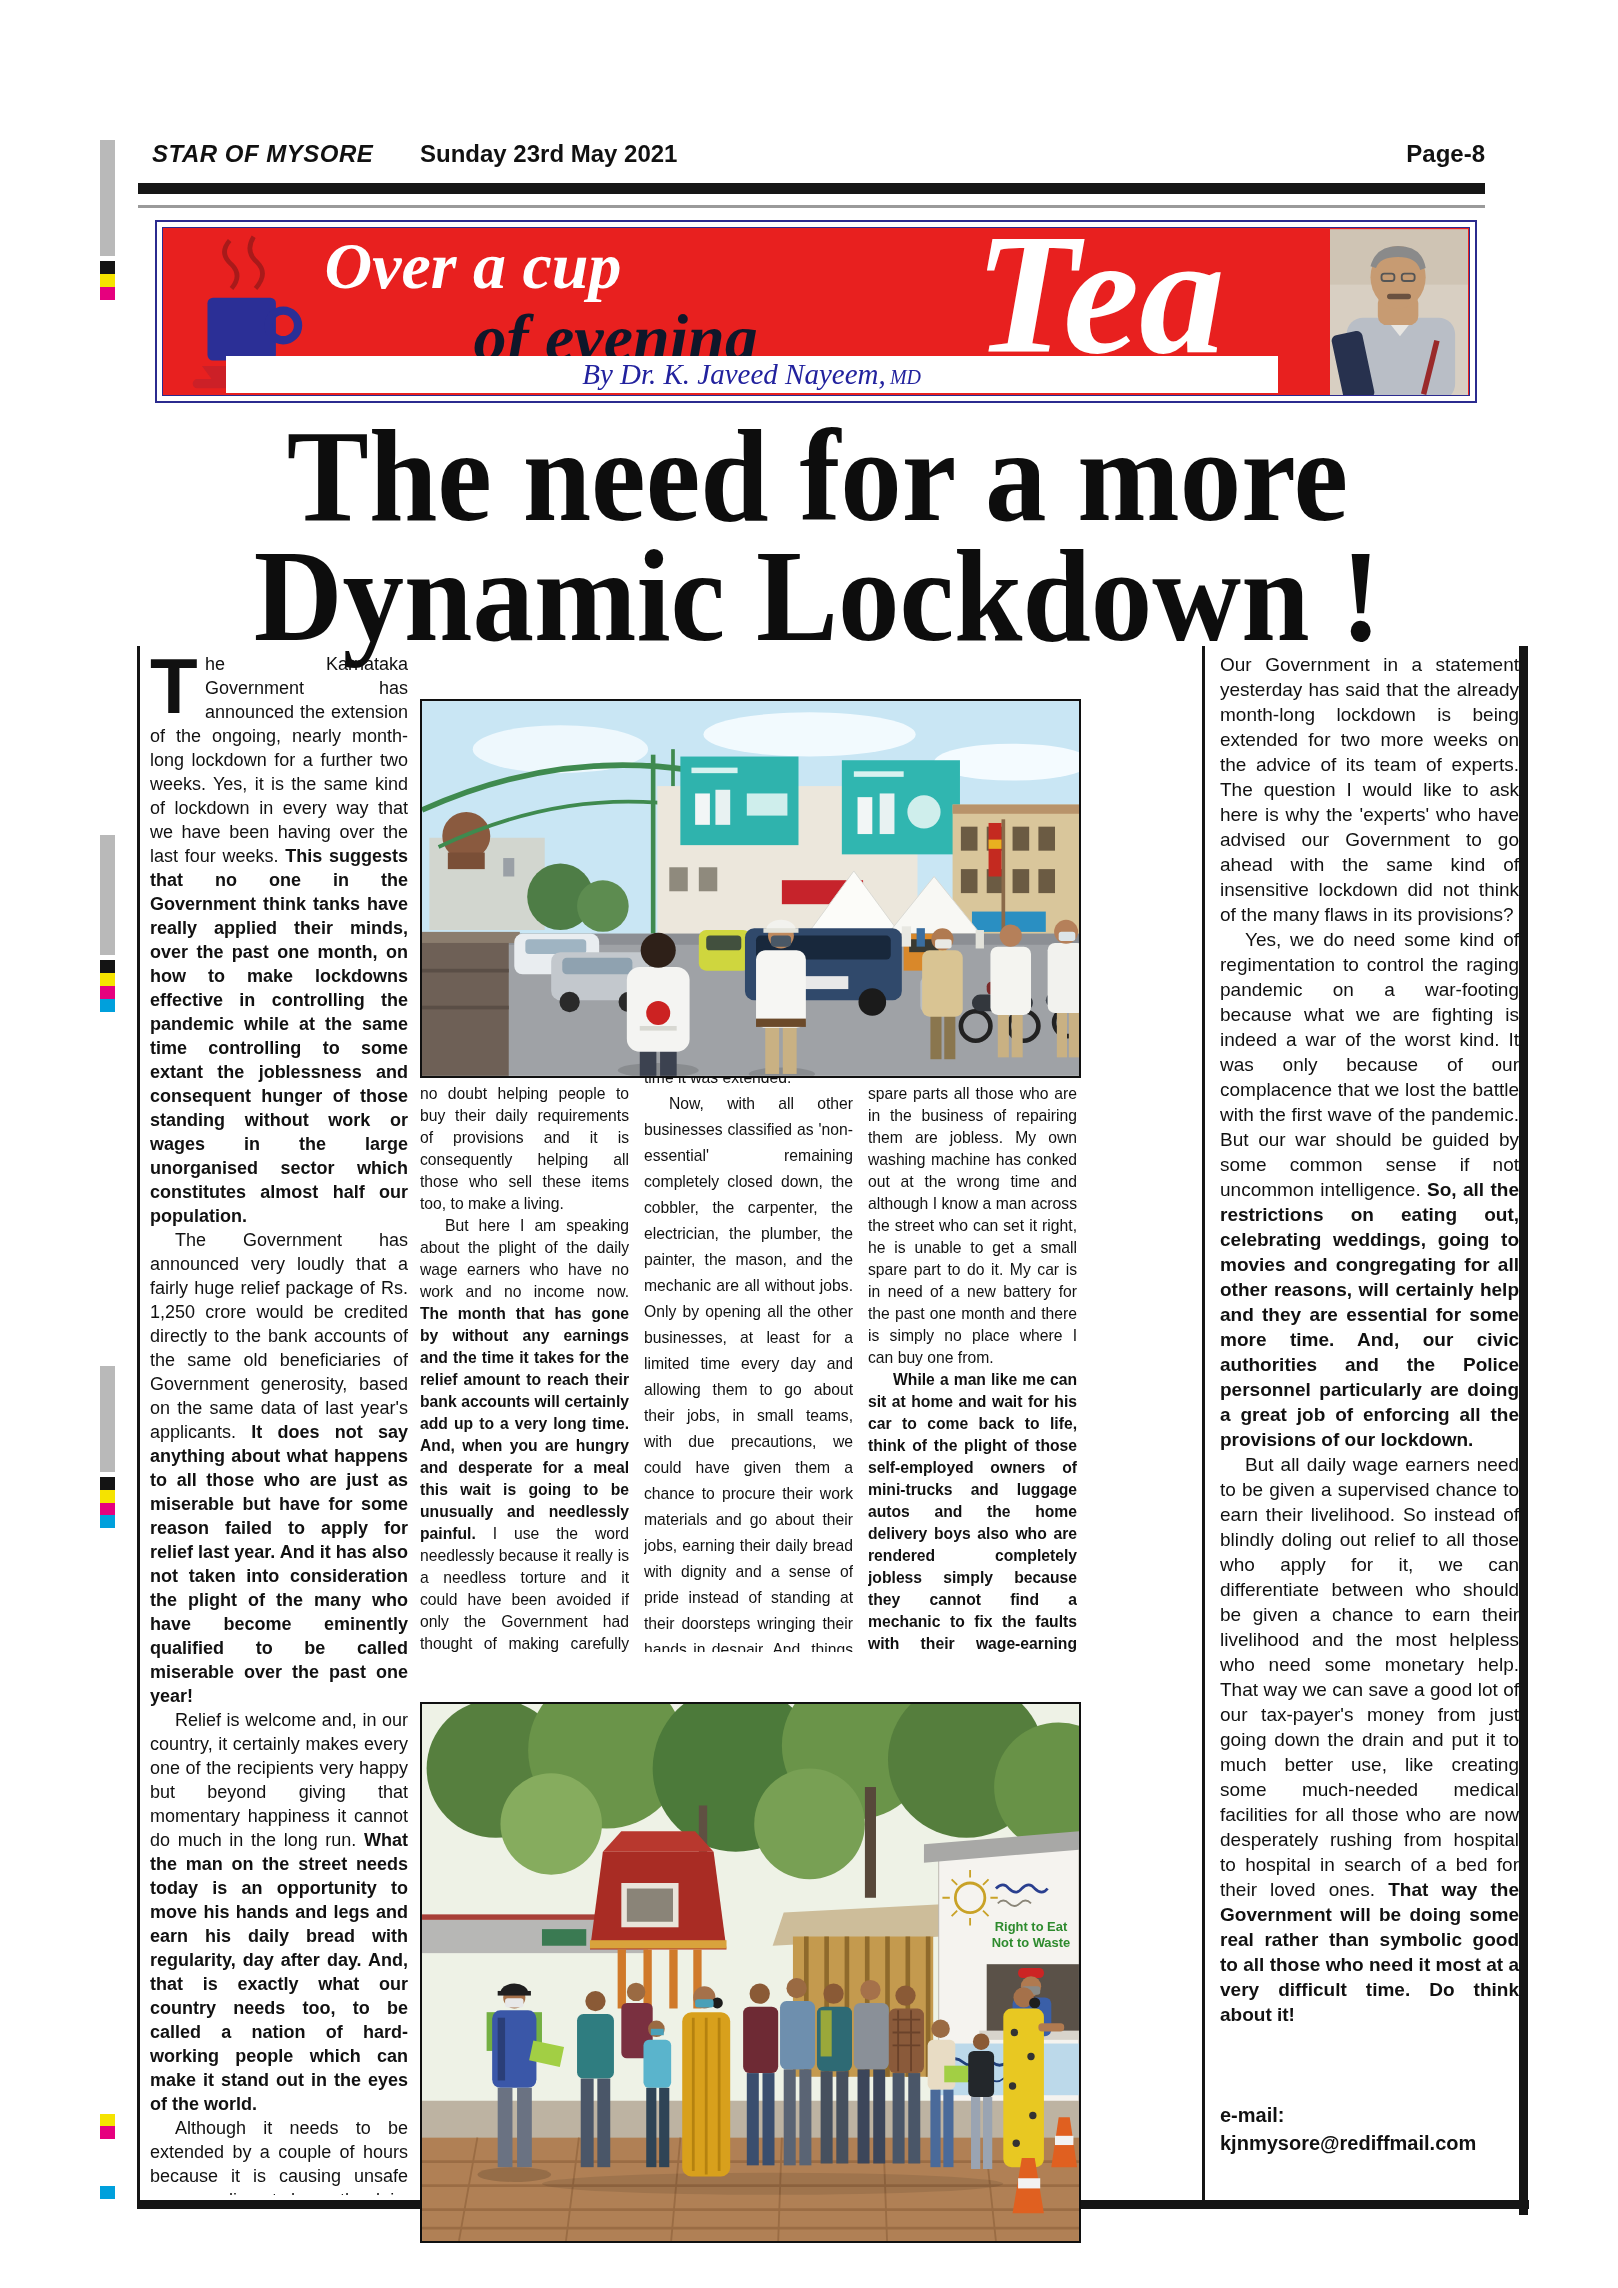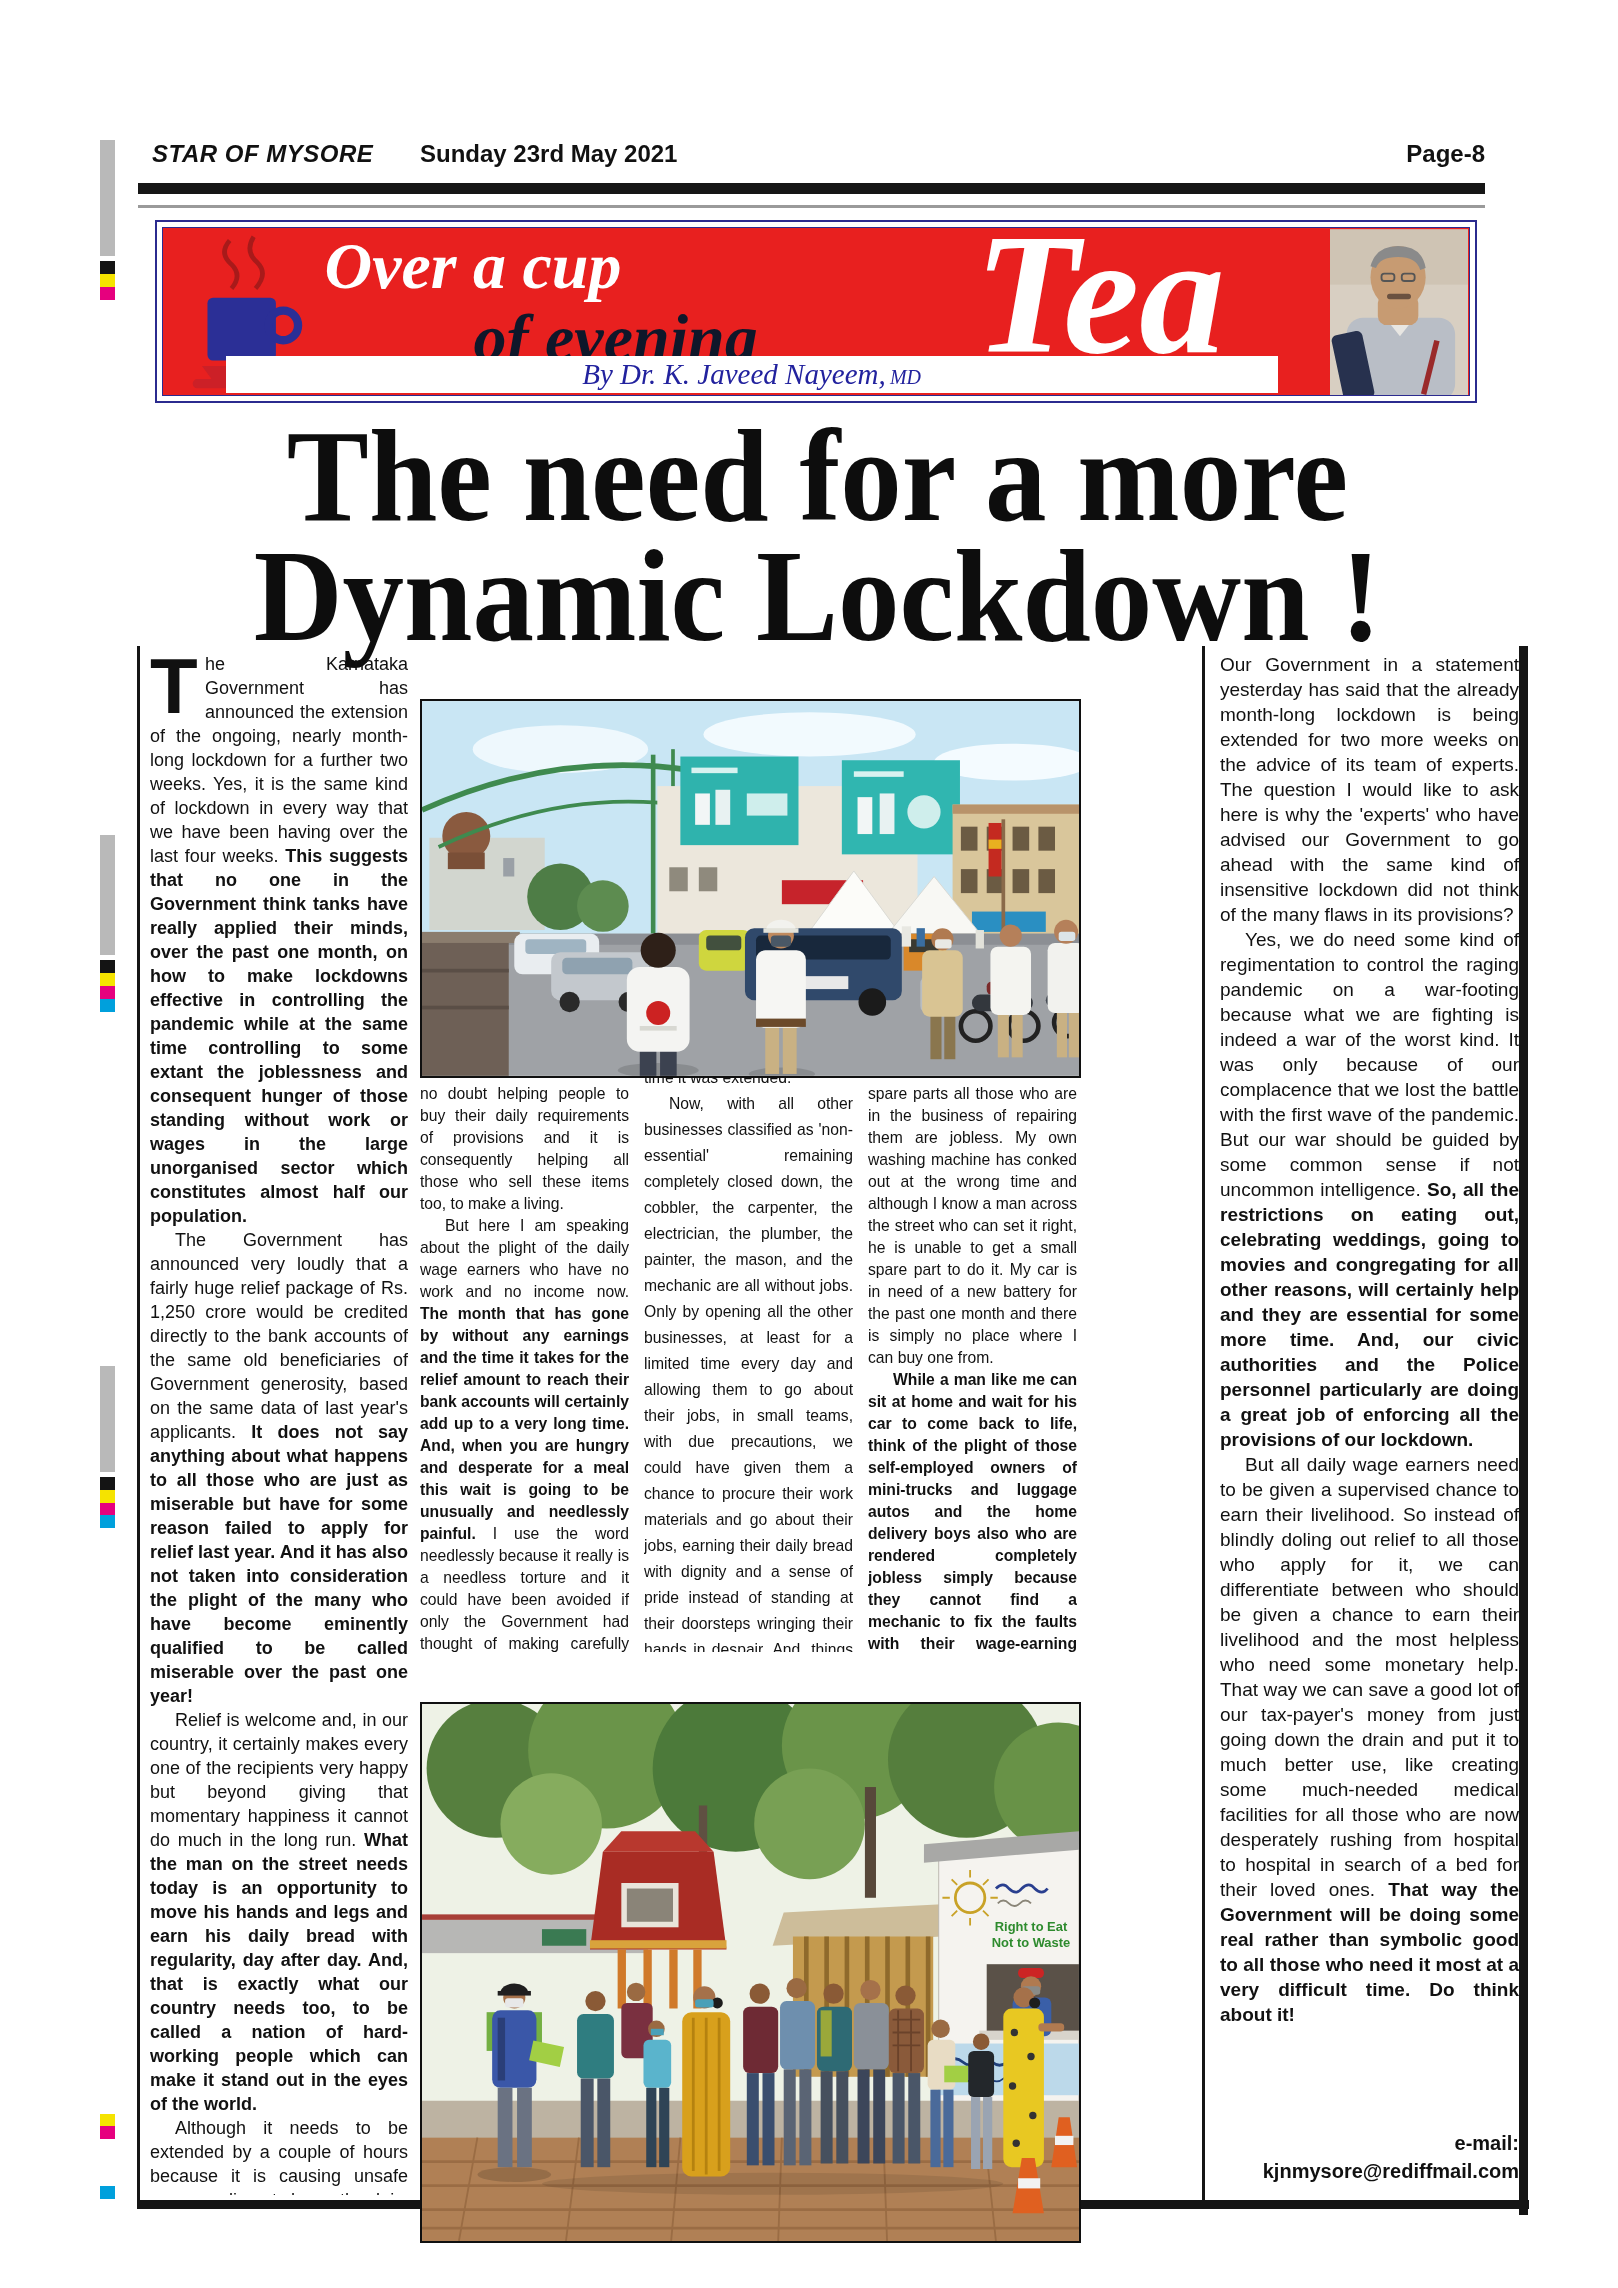--- a/index.html
+++ b/index.html
@@ -42,21 +42,21 @@
   .col{position:absolute;overflow:hidden;text-align:justify;}
   .col p{margin:0;text-indent:25px;}
   .col p.noindent{text-indent:0;}
   .col .b{font-weight:bold;}
   #col-0{left:150px;top:652px;width:258px;height:1543px;font-size:18px;line-height:24px;}
   #col-1{left:420px;top:1039px;width:209px;height:613px;font-size:15.7px;line-height:22px;}
   #col-2{left:644px;top:1039px;width:209px;height:613px;font-size:15.7px;line-height:26px;}
   #col-3{left:868px;top:1039px;width:209px;height:613px;font-size:15.7px;line-height:22px;}
   #col-4{left:1220px;top:652px;width:299px;height:1440px;font-size:19px;line-height:25px;}
   .dropcap{float:left;font-size:78px;line-height:61px;font-weight:bold;padding:3.7px 7.4px 0 0;font-family:"Liberation Sans",sans-serif;}
-  .email-block{position:absolute;left:1220px;top:2101px;width:299px;text-align:right;font-weight:bold;font-size:20px;line-height:28px;margin-top:28px;}
+  .email-block{position:absolute;left:1220px;top:2101px;width:299px;text-align:left;font-weight:bold;font-size:20px;line-height:28px;}
 
   
   .photo{position:absolute;border:2.8px solid #101010;background:#dfe6e2;overflow:hidden;margin-top:44px;}
   #photo1{left:420px;top:655px;width:657px;height:375px;}
   #photo2{left:420px;top:1658px;width:657px;height:537px;}
 </style>
 </head>
 <body>
 
 <div class="regbar" style="top:140px;height:116px;"></div>

